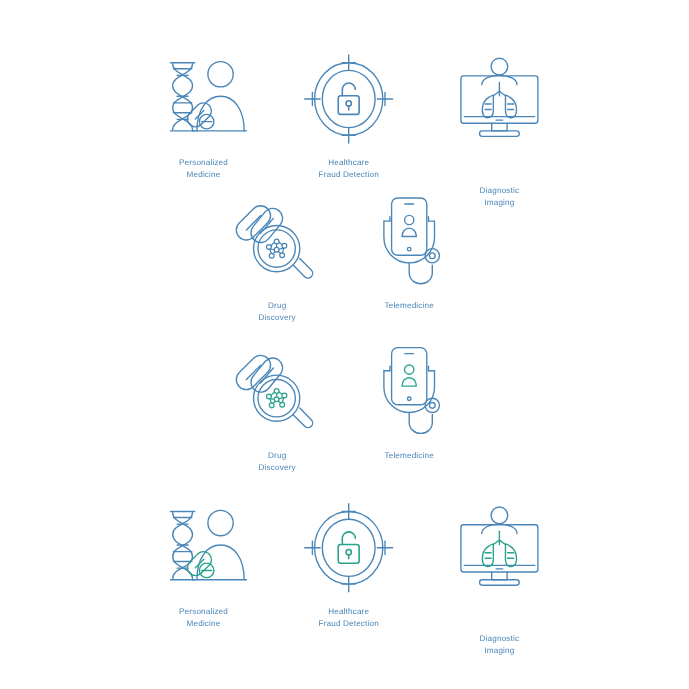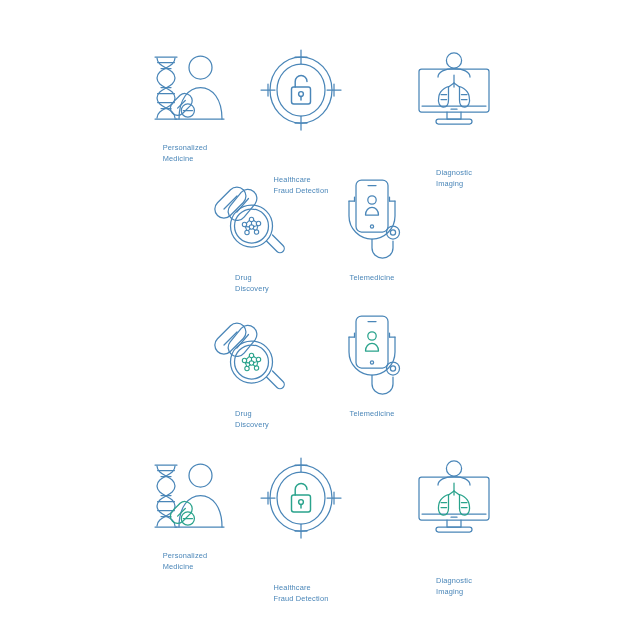--- a/index.html
+++ b/index.html
@@ -28,33 +28,34 @@
   }
   .icon-art {
     width: 92px;
     height: 92px;
     display: block;
   }
   .icon-label {
     margin-top: 7px;
     font-size: 7.4px;
     line-height: 1.42;
+    text-align: center;
     color: #4a86b8;
     letter-spacing: 0.15px;
     white-space: pre-line;
     font-family: "Liberation Sans", sans-serif;
   }
   
   .r1 { top: 44px; }
   .r2 { top: 174px; }
   .r3 { top: 310px; }
   .r4 { top: 452px; }
 
   .c1 { left: 120px; }
-  .c2 { left: 236px; gap: 32px; }
+  .c2 { left: 252px; }
   .c3 { left: 389px; gap: 25px; }
   .c2b { left: 187px; }
   .c3b { left: 307px; }
 </style>
 </head>
 <body>
 
 <div id="board">
 
   <div class="icon-cell r1 c1">

